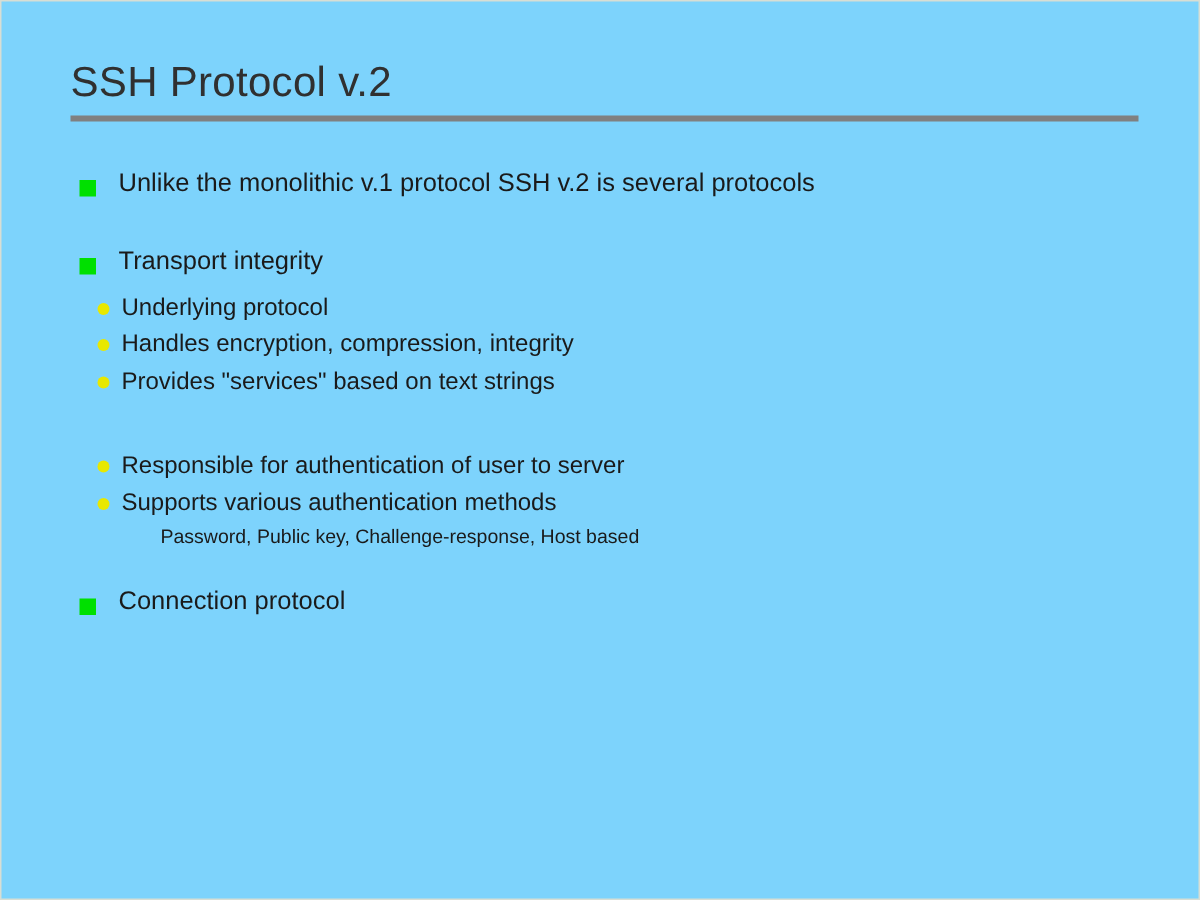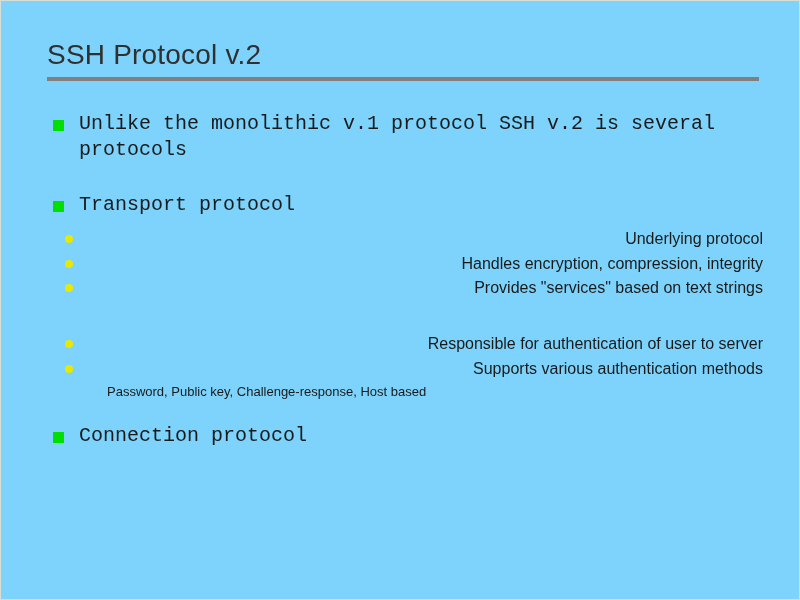--- a/index.html
+++ b/index.html
@@ -42,45 +42,43 @@
     position: absolute;
     left: 46px;
     top: 110px;
     width: 716px;
   }
 
   
   .l1 {
     position: relative;
     padding-left: 32px;
-    font-size: 20px;
+    font-size: 17px;
     color: #1a1a1a;
     line-height: 1.28;
-    font-family: Liberation Mono, monospace;
   }
   .l1 .sq {
     position: absolute;
     left: 6px;
     top: 9px;
     width: 11px;
     height: 11px;
     background: #00e000;
   }
   .l1-text {
     display: block;
   }
 
   
   .l2 {
     position: relative;
     padding-left: 34px;
     font-size: 16px;
     color: #1a1a1a;
     line-height: 1.55;
-    text-align: right;
   }
   .l2 .dot {
     position: absolute;
     left: 18px;
     top: 8px;
     width: 8px;
     height: 8px;
     border-radius: 50%;
     background: #e8e800;
   }
@@ -109,21 +107,21 @@
 
     <div class="l1">
       <span class="sq"></span>
       <span class="l1-text">Unlike the monolithic v.1 protocol SSH v.2 is several protocols</span>
     </div>
 
     <div class="gap-lg"></div>
 
     <div class="l1">
       <span class="sq"></span>
-      <span class="l1-text">Transport protocol</span>
+      <span class="l1-text">Transport integrity</span>
     </div>
     <div class="gap-sm"></div>
     <div class="l2">
       <span class="dot"></span>
       <span>Underlying protocol</span>
     </div>
     <div class="l2">
       <span class="dot"></span>
       <span>Handles encryption, compression, integrity</span>
     </div>

